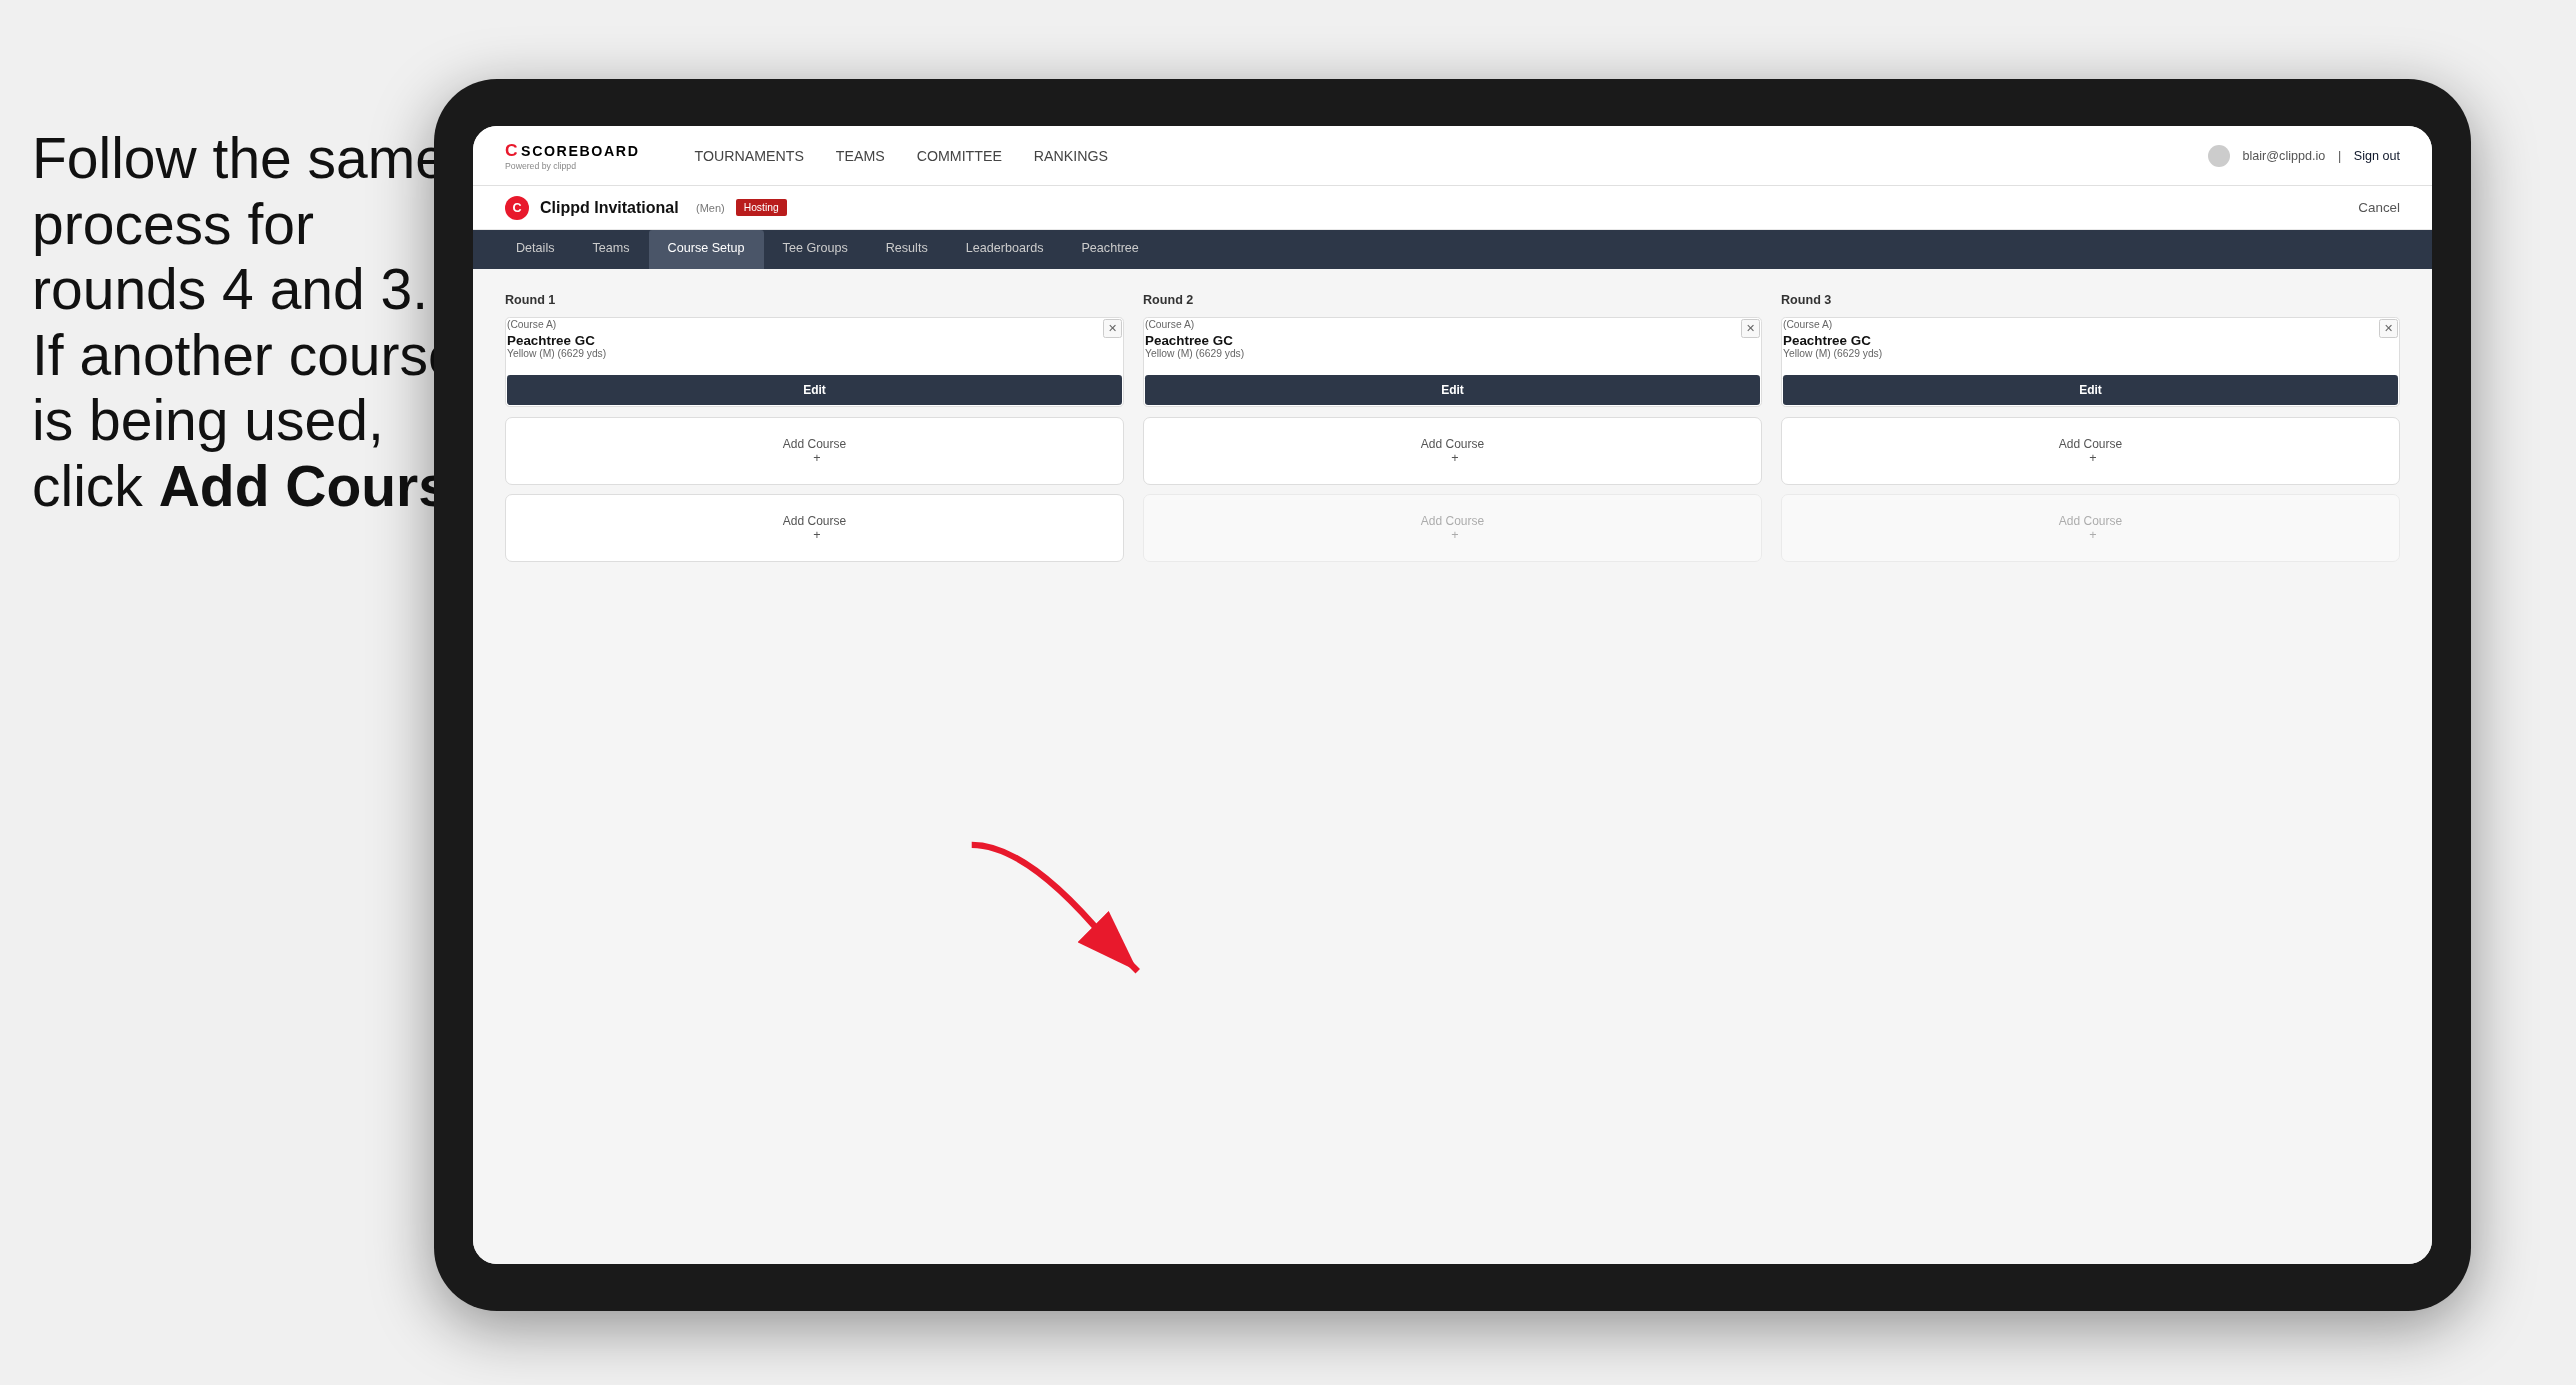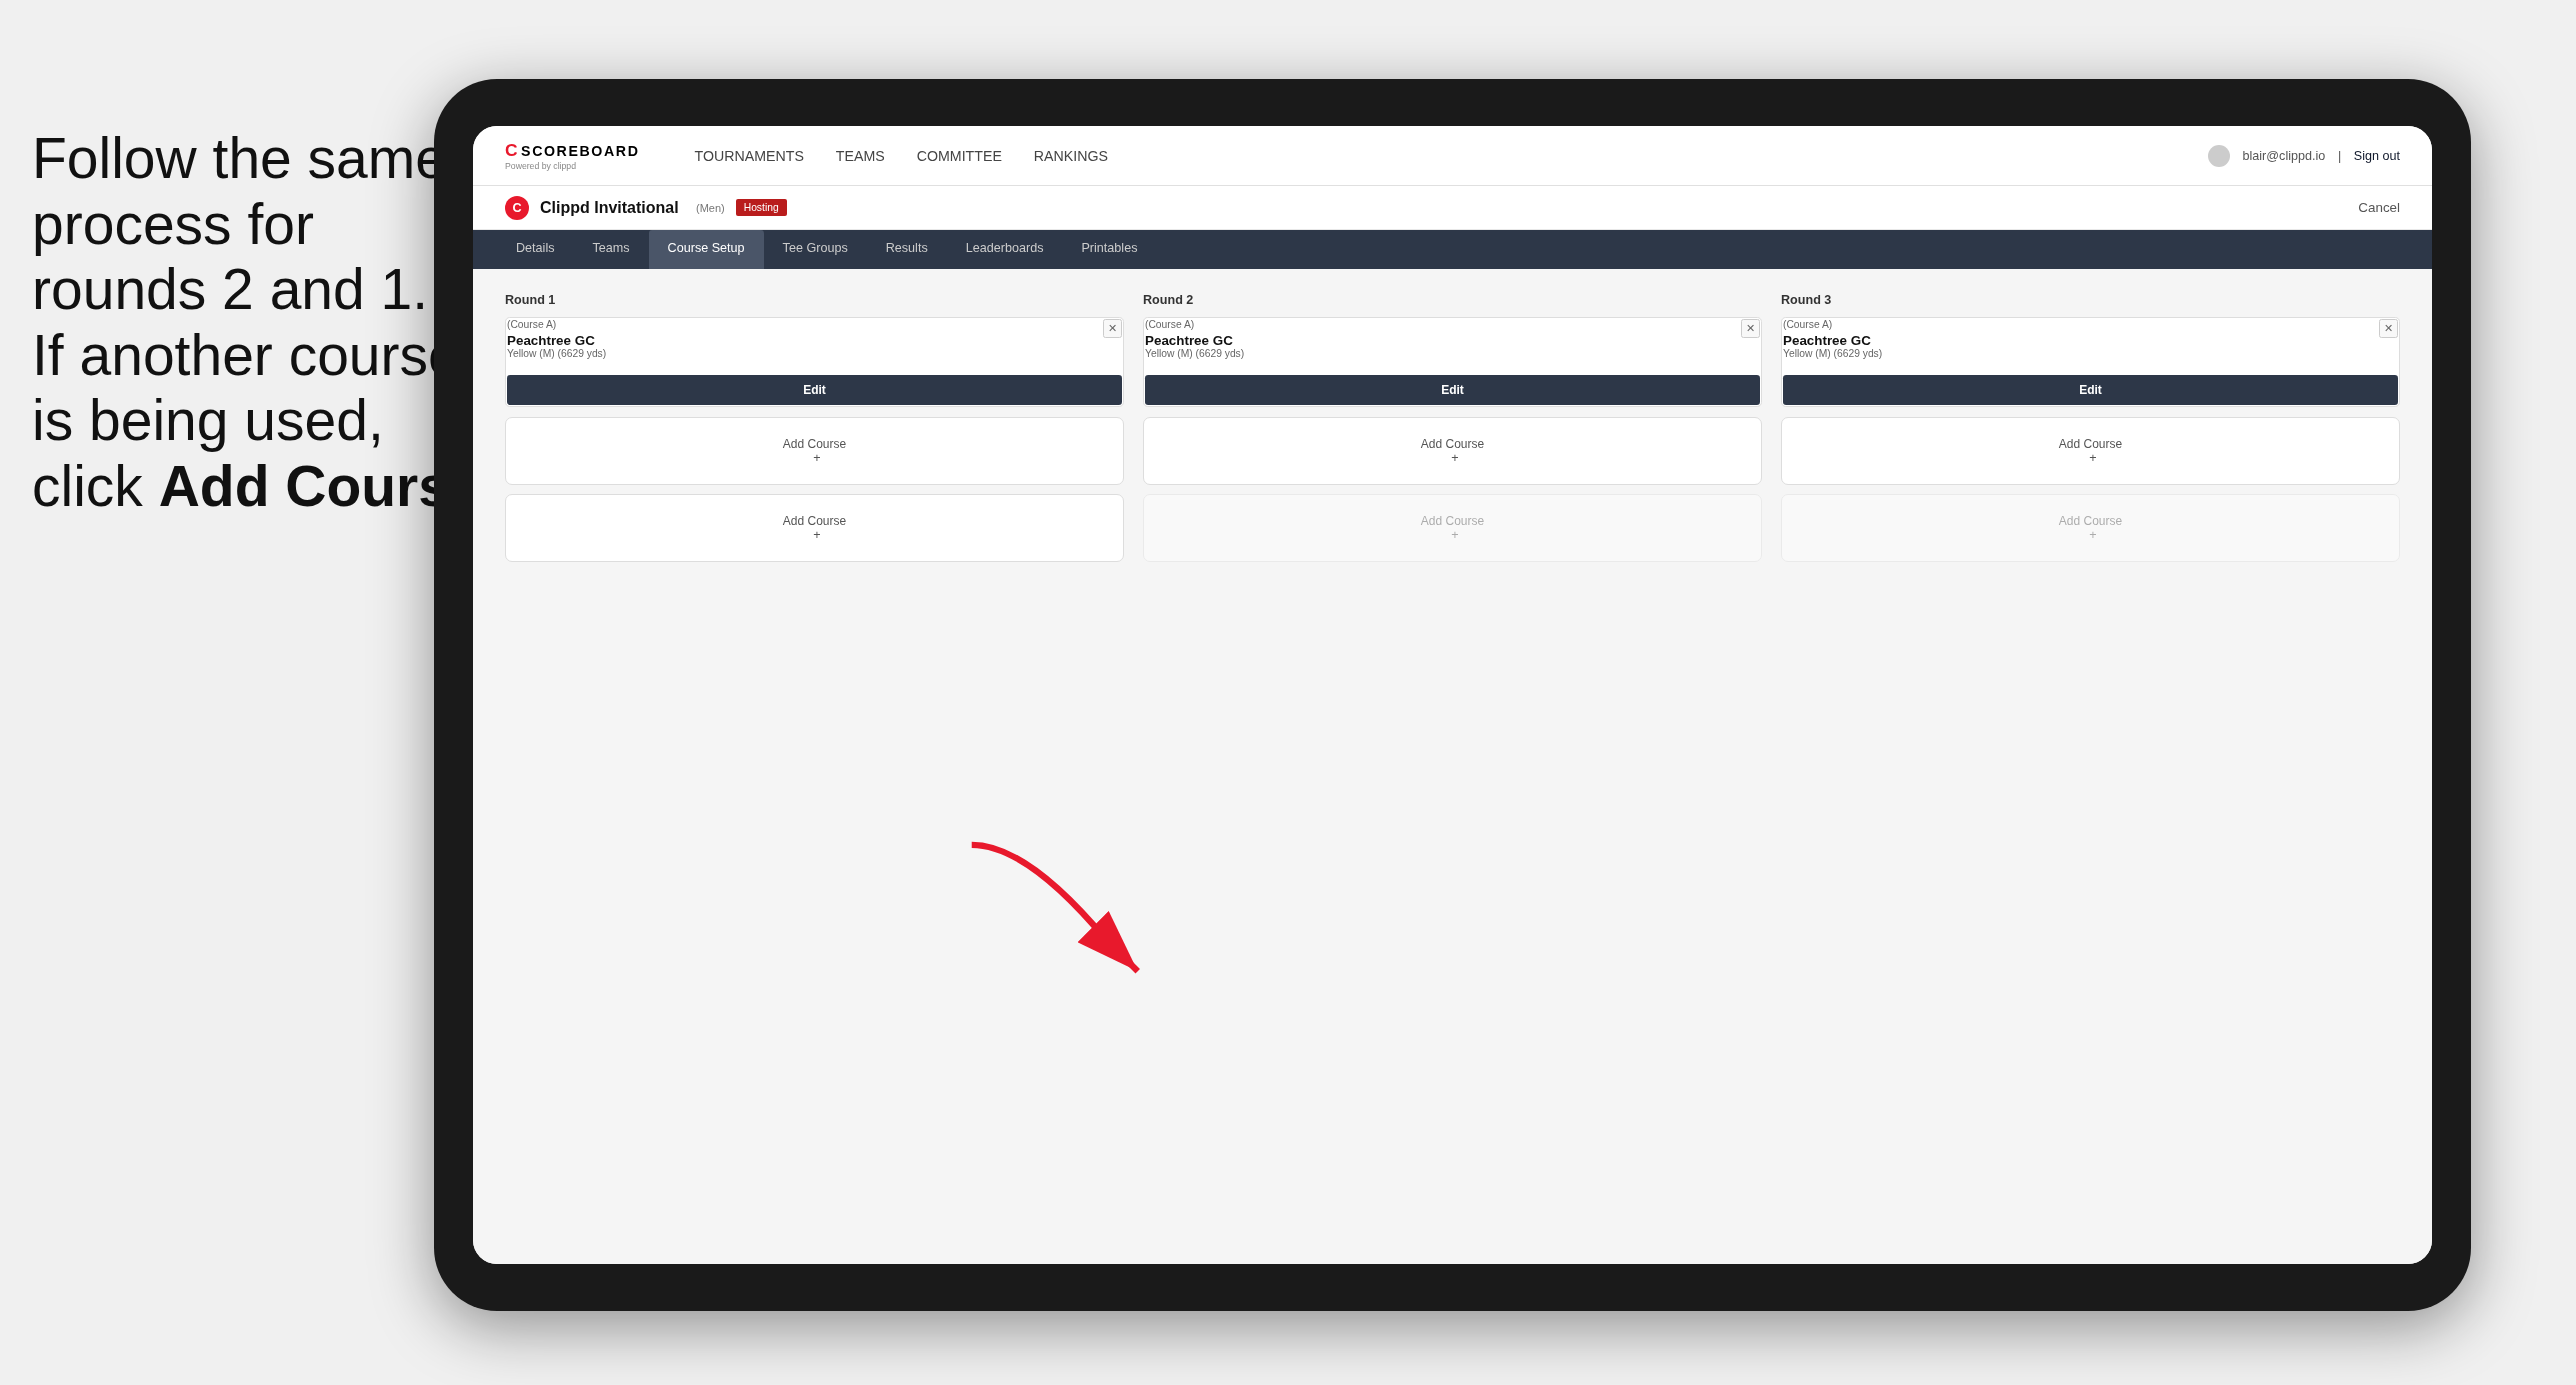--- a/index.html
+++ b/index.html
@@ -285,21 +285,21 @@
       color: #777;
       margin-left: 6.3px;
     }
   </style>
 </head>
 <body>
 
 <div class="instruction-text">
   <span>Follow the same</span><br>
   <span>process for</span><br>
-  <span>rounds 2 and 1.</span><br>
+  <span>rounds 4 and 3.</span><br>
   <span>If another course</span><br>
   <span>is being used,</span><br>
   <span>click </span><strong>Add Course.</strong>
 </div>
 
 <div class="tablet">
   <div class="tablet-screen">
 
     <div class="top-nav">
       <div class="scoreboard-logo">
@@ -335,21 +335,21 @@
       <span class="cancel-btn">Cancel</span>
     </div>
 
     <div class="tabs-bar">
       <div class="tab-item">Details</div>
       <div class="tab-item">Teams</div>
       <div class="tab-item active">Course Setup</div>
       <div class="tab-item">Tee Groups</div>
       <div class="tab-item">Results</div>
       <div class="tab-item">Leaderboards</div>
-      <div class="tab-item">Printables</div>
+      <div class="tab-item">Peachtree</div>
     </div>
 
     <div class="main-content">
       <div class="rounds-grid">
 
         <div class="round-column">
           <div class="round-label">Round 1</div>
           <div class="course-card">
             <div class="course-card-header">
               <div>

